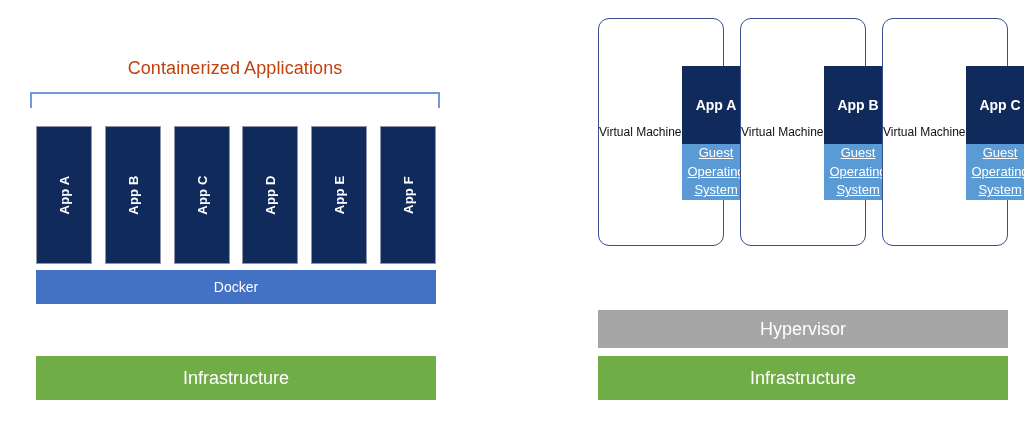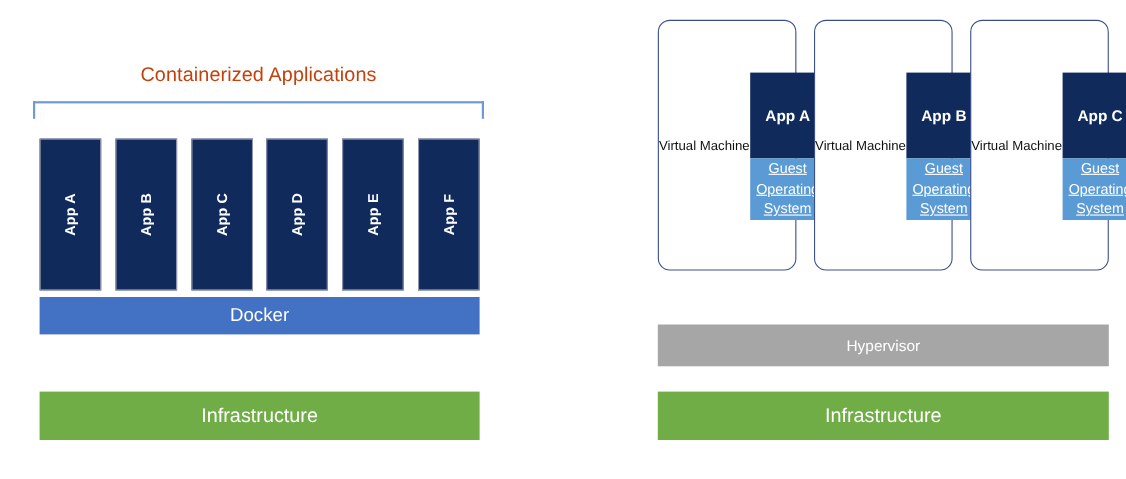--- a/index.html
+++ b/index.html
@@ -77,21 +77,21 @@
     width: 400px;
     display: flex;
     align-items: center;
     justify-content: center;
     color: #ffffff;
     box-sizing: border-box;
   }
   #docker-bar {
     top: 270px; height: 34px;
     background: #4371C4;
-    font-size: 17px;
+    font-size: 14px;
   }
   #host-os-bar {
     top: 306px; height: 40px;
     background: #5B9BD5;
     font-size: 18px;
   }
   #infrastructure-bar-left {
     top: 356px; height: 44px;
     background: #70AD47;
     font-size: 18px;
@@ -165,23 +165,23 @@
     position: absolute;
     left: 54px;
     width: 410px;
     display: flex;
     align-items: center;
     justify-content: center;
     color: #ffffff;
     box-sizing: border-box;
   }
   #hypervisor-bar {
-    top: 295px; height: 38px;
+    top: 310px; height: 38px;
     background: #A6A6A6;
-    font-size: 14px;
+    font-size: 18px;
   }
   #infrastructure-bar-right {
     top: 356px; height: 44px;
     background: #70AD47;
     font-size: 18px;
   }
 </style>
 </head>
 <body>
 

